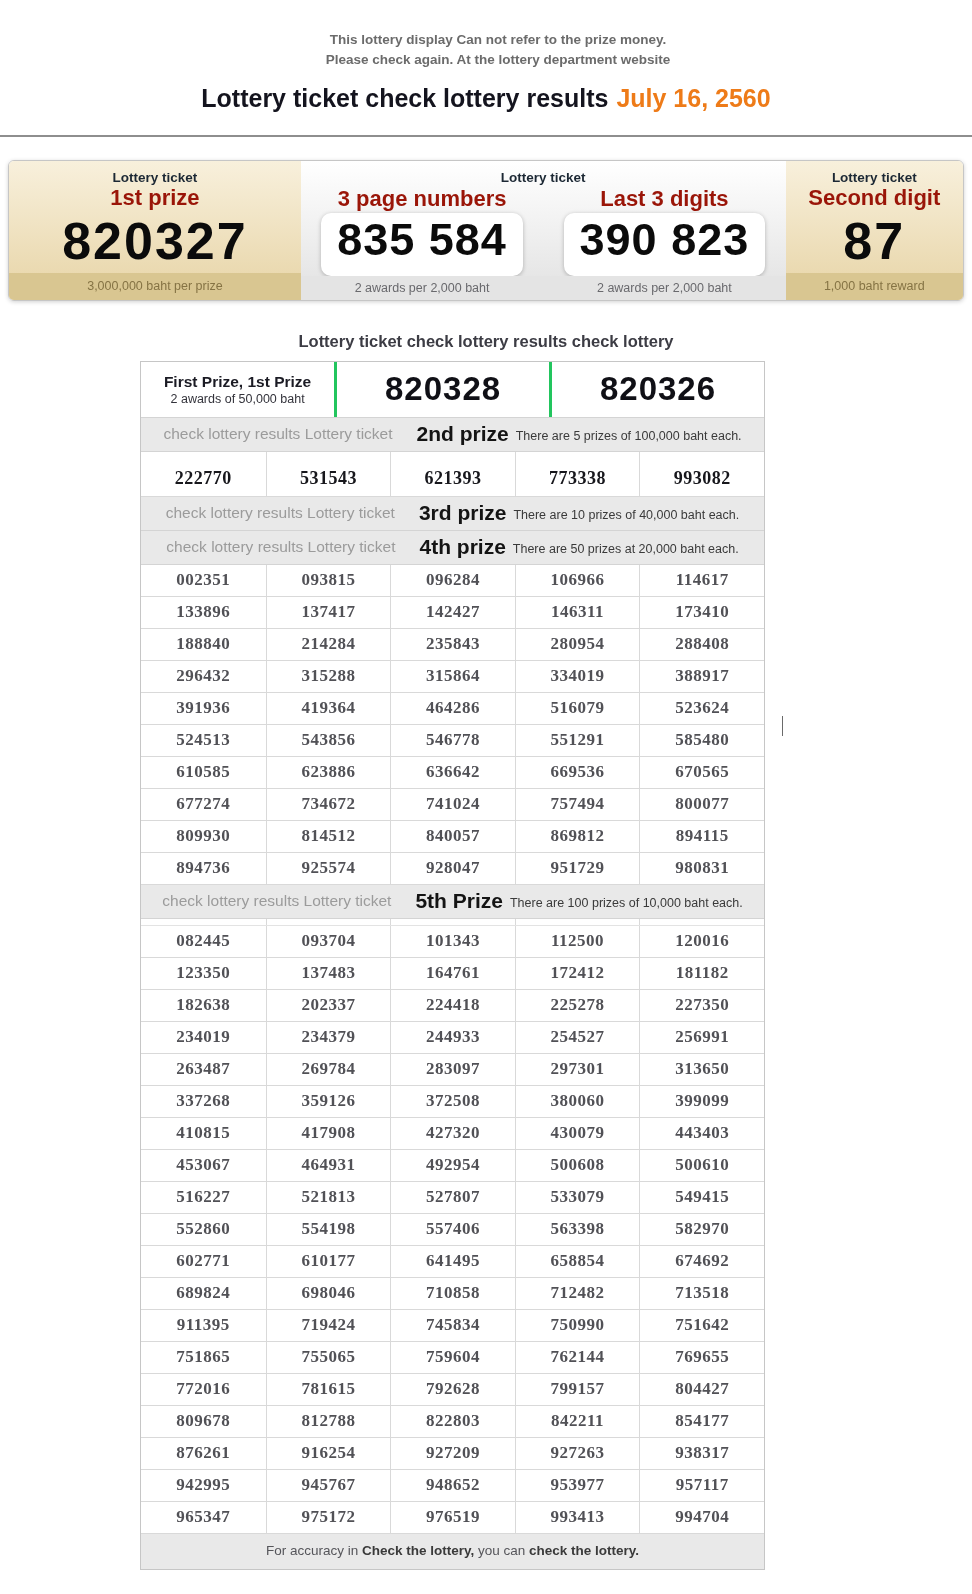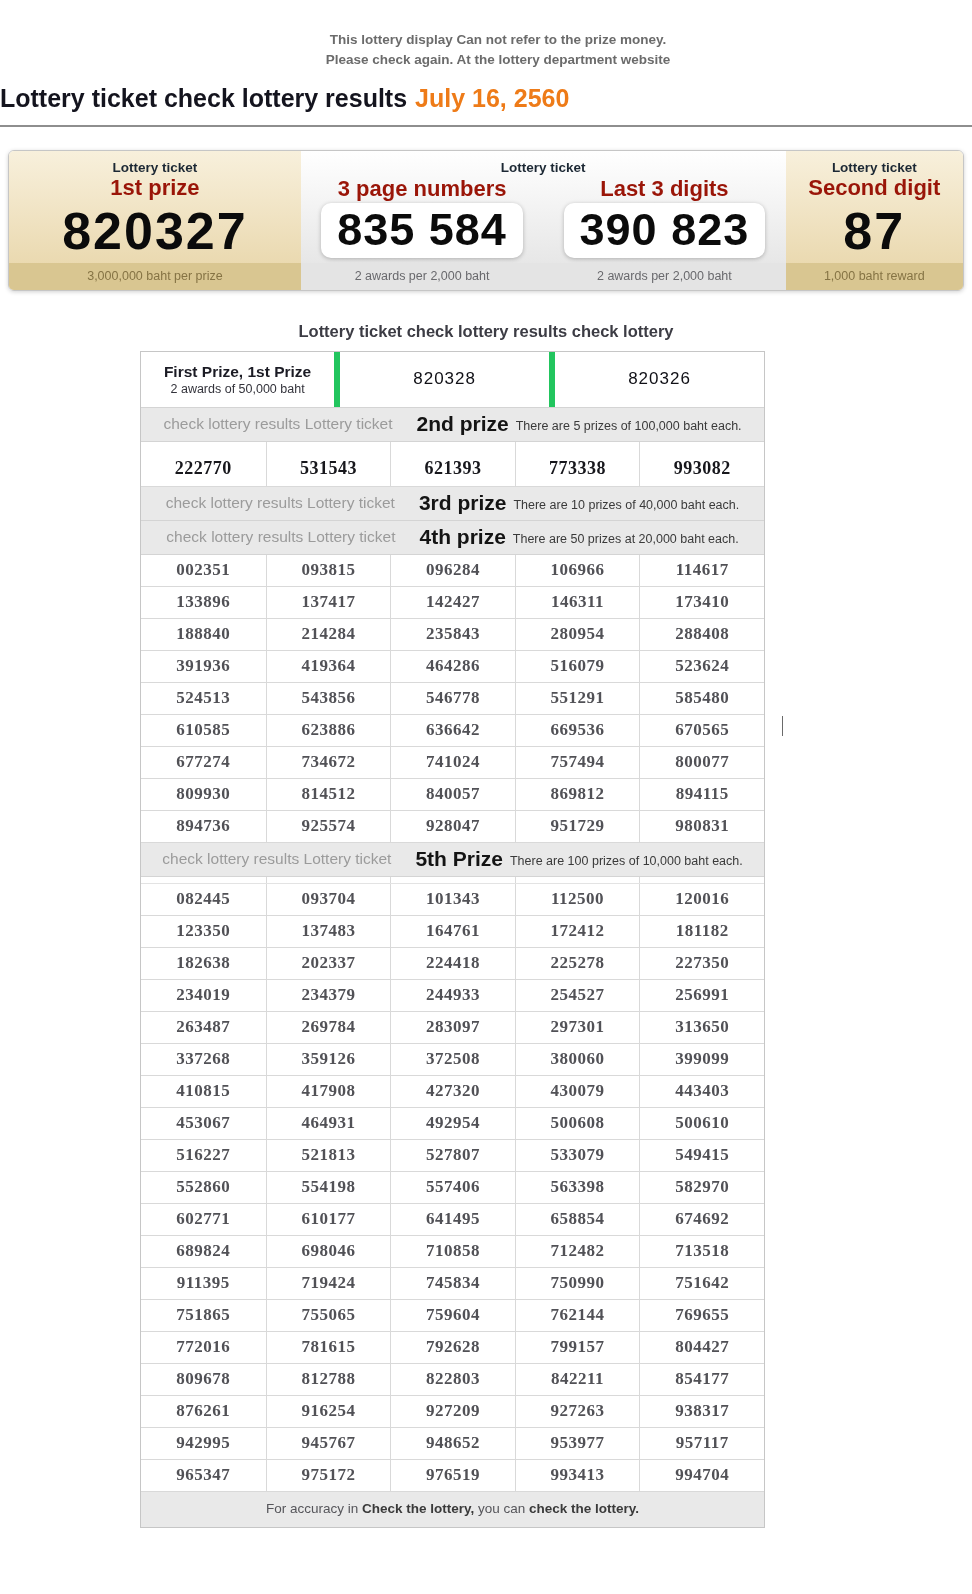--- a/index.html
+++ b/index.html
@@ -2,22 +2,22 @@
 <html><head>
 <meta charset="utf-8">
 <style>
   * { margin:0; padding:0; box-sizing:border-box; }
   html,body { width:972px; height:1594px; overflow:hidden; background:#ffffff;
               font-family:"Liberation Sans", sans-serif; position:relative; }
 
   
   .warning { margin-top:30px; text-align:center; font-size:13.5px; font-weight:bold;
              color:#6b6b6b; line-height:1.5;padding-left:24px; }
-  .main-title { margin-top:13px; font-size:25px; font-weight:bold;
-                color:#14141e; padding-bottom:12px; border-bottom:2px solid #8e8e8e; }
+  .main-title { margin-top:13px; text-align:center; font-size:25px; font-weight:bold;
+                color:#14141e; padding-bottom:22px; border-bottom:2px solid #8e8e8e; }
   .main-title .date { color:#ee7b18; margin-left:8px; }
 
   
   .banner { margin:23px 8px 0 8px; height:141px; display:flex;
             border:1px solid #c6c6c6; border-radius:6px; overflow:hidden;
             box-shadow:0 1px 4px rgba(0,0,0,.18); }
   .panel { display:flex; flex-direction:column; align-items:center; }
   .panel.tan { background:linear-gradient(#f8f0dc, #e7d4a6); }
   .panel.first { width:30.6%; }
   .panel.mid { width:50.8%; background:linear-gradient(#ffffff, #e1e1e1); }
@@ -26,35 +26,35 @@
   .redlbl { font-size:22px; font-weight:bold; color:#9a1508; line-height:1.15; }
   .bignum { font-size:52px; font-weight:bold; color:#0b0b0b; line-height:1.0;
             letter-spacing:2px; margin-top:5px; }
   .strip { margin-top:auto; width:100%; height:27px; display:flex; align-items:center;
            justify-content:center; font-size:12.5px; }
   .tanstrip { background:#d9c691; color:#857344; }
   .midstrip { background:#e4e4e4; color:#69696d; }
   .midstrip > div { width:50%; text-align:center; }
   .midcols { display:flex; width:100%; margin-top:1px; }
   .midcol { width:50%; display:flex; flex-direction:column; align-items:center; }
-  .numbox { background:#ffffff; border-radius:10px; margin-top:2px; padding:3px 16px 5px;
+  .numbox { background:#ffffff; border-radius:10px; margin-top:2px; padding:3px 16px 13px;
             font-size:45px; font-weight:bold; color:#0b0b0b; letter-spacing:1px;
             line-height:1.05; box-shadow:0 1px 4px rgba(0,0,0,.25); }
 
   
   .tbl-title { margin-top:31px; text-align:center; font-size:16.5px; font-weight:bold;
                color:#3c3c44; }
   .box { width:625px; margin:10px 0 0 140px; border:1px solid #c6c6c6; background:#fff; }
   .fp-row { display:flex; height:56px; border-bottom:1px solid #d4d4d4; }
   .fp-label { width:31%; display:flex; flex-direction:column; justify-content:center;
               text-align:center; }
   .fp-label .l1 { font-size:15.5px; font-weight:bold; color:#1b1b24; }
   .fp-label .l2 { font-size:12.5px; color:#33333b; margin-top:1px; }
-  .fp-num { width:34.5%; border-left:6px solid #22c55e; display:flex; align-items:center;
-            justify-content:center; font-size:17px; font-weight:normal; color:#101016;
+  .fp-num { width:34.5%; border-left:3px solid #22c55e; display:flex; align-items:center;
+            justify-content:center; font-size:33px; font-weight:bold; color:#101016;
             letter-spacing:1px; }
   .section-bar { background:#e9e9e9; border-bottom:1px solid #d4d4d4; height:34px;
                  display:flex; align-items:center; justify-content:center; }
   .bar-prefix { color:#9b9b9b; font-size:15.5px; margin-right:24px; }
   .bar-name { color:#141414; font-weight:bold; font-size:21px; margin-right:7px; }
   .bar-info { color:#3a3a3a; font-size:12.5px; padding-top:3px; }
   .num-row { display:grid; grid-template-columns:repeat(5,1fr);
              border-bottom:1px solid #d9d9d9; }
   .num-cell { text-align:center; padding:5px 0 6px; border-left:1px solid #d9d9d9;
               font-family:"Liberation Serif", serif; font-weight:bold; font-size:17px;
@@ -173,20 +173,27 @@
         <div class="num-cell">173410</div>
       </div>
       <div class="num-row">
         <div class="num-cell">188840</div>
         <div class="num-cell">214284</div>
         <div class="num-cell">235843</div>
         <div class="num-cell">280954</div>
         <div class="num-cell">288408</div>
       </div>
       <div class="num-row">
+        <div class="num-cell">296432</div>
+        <div class="num-cell">315288</div>
+        <div class="num-cell">315864</div>
+        <div class="num-cell">334019</div>
+        <div class="num-cell">388917</div>
+      </div>
+      <div class="num-row">
         <div class="num-cell">391936</div>
         <div class="num-cell">419364</div>
         <div class="num-cell">464286</div>
         <div class="num-cell">516079</div>
         <div class="num-cell">523624</div>
       </div>
       <div class="num-row">
         <div class="num-cell">524513</div>
         <div class="num-cell">543856</div>
         <div class="num-cell">546778</div>

